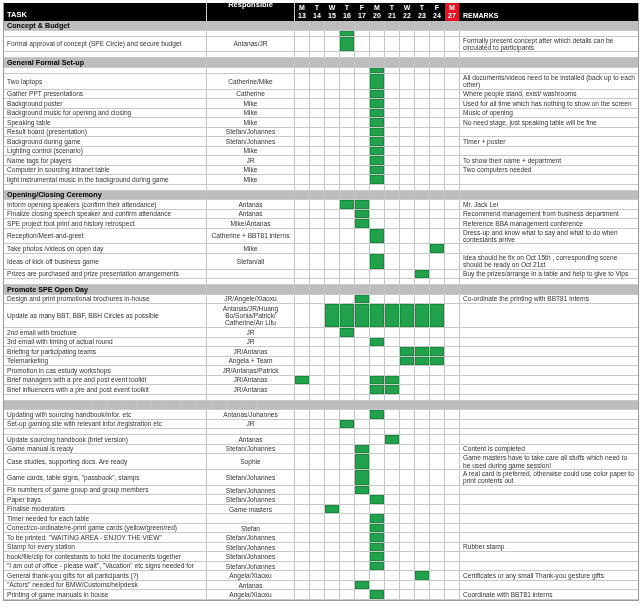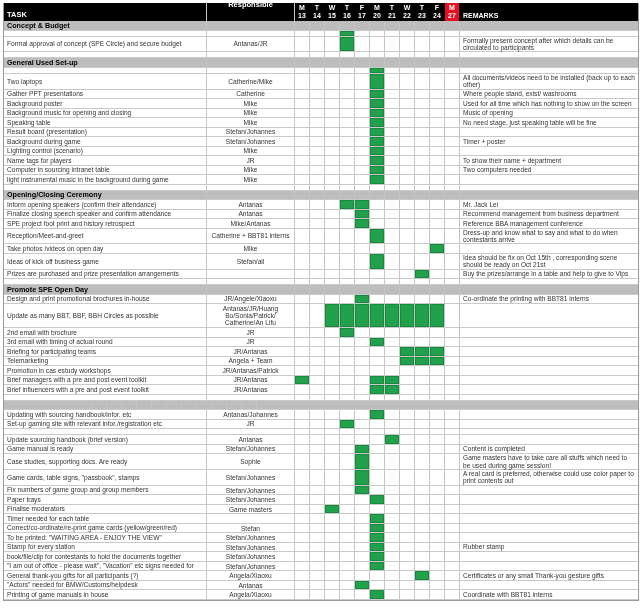--- a/index.html
+++ b/index.html
@@ -153,21 +153,21 @@
         <div class="c-day"></div>
         <div class="c-day"></div>
         <div class="c-day"></div>
         <div class="c-day"></div>
         <div class="c-day"></div>
         <div class="c-day"></div>
         <div class="c-day"></div>
         <div class="c-rem"></div>
       </div>
       <div class="row brow sec">
-        <div class="c-task">General Used Set-up</div>
+        <div class="c-task">General Formal Set-up</div>
         <div class="c-resp"></div>
         <div class="c-day"></div>
         <div class="c-day"></div>
         <div class="c-day"></div>
         <div class="c-day"></div>
         <div class="c-day"></div>
         <div class="c-day"></div>
         <div class="c-day"></div>
         <div class="c-day"></div>
         <div class="c-day"></div>

